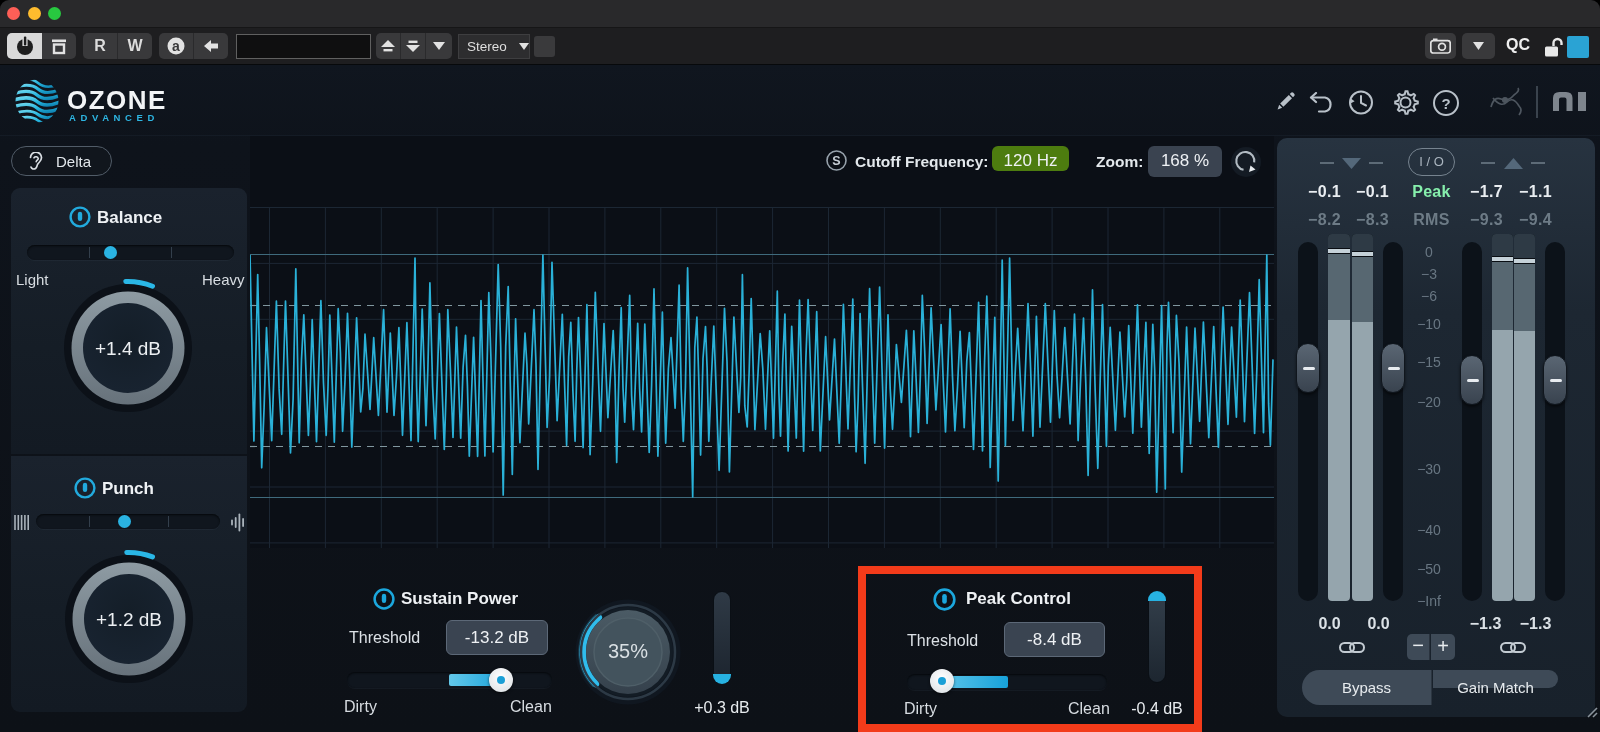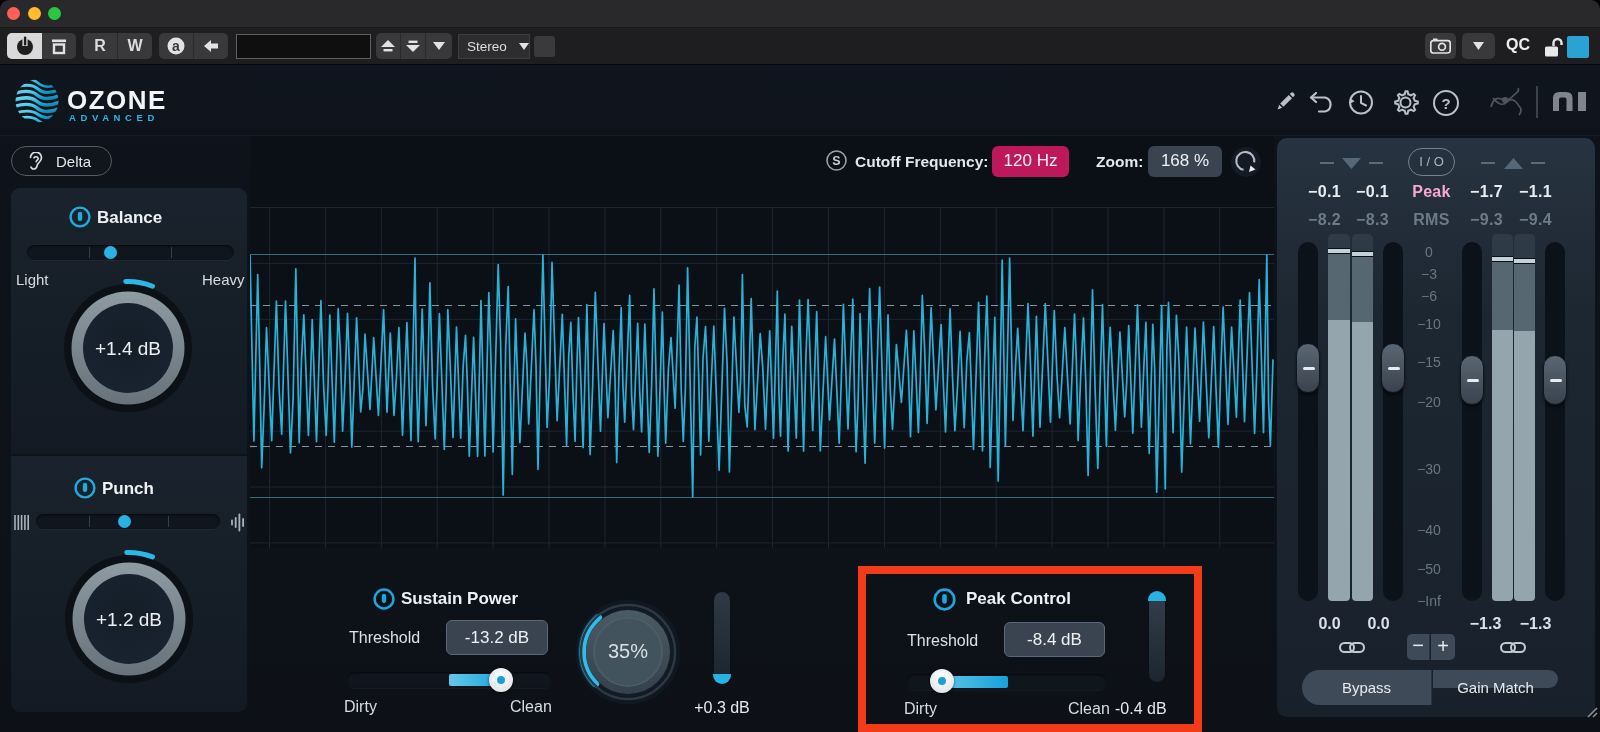--- a/index.html
+++ b/index.html
@@ -192,21 +192,21 @@
       <path d="M2.5 5.5 A5.5 5.5 0 1 1 13.5 5.8 C13.5 9 10.5 10.5 9.5 12.5 C8.8 14 9 15.5 7.5 16.5 C5.8 17.6 3.5 16.8 3 15" fill="none" stroke="#d9dee3" stroke-width="1.7" stroke-linecap="round"></path>
       <path d="M6 5.8 A2.4 2.4 0 0 1 10.3 6.6 C10 8 8.5 8.3 8.2 9.6" fill="none" stroke="#d9dee3" stroke-width="1.6" stroke-linecap="round"></path>
     </svg>
 <div class="abs" style="left:56px;top:153px;font-size:15px;color:#e2e7eb">Delta</div>
 
 <svg class="abs" style="z-index:5;left:826px;top:150px" width="21" height="21" viewBox="0 0 21 21">
       <circle cx="10.5" cy="10.5" r="9.5" fill="none" stroke="#97a2ac" stroke-width="1.6"></circle>
       <text x="10.5" y="15.2" text-anchor="middle" font-size="12.5px" font-weight="bold" fill="#c6cdd4" font-family="Liberation Sans,sans-serif">S</text>
     </svg>
 <div class="abs" style="z-index:5;left:855px;top:153px;font-size:15.5px;font-weight:bold;color:#e3e8ec">Cutoff Frequency:</div>
-<div class="abs valbox" style="z-index:5;left:992px;top:146px;width:77px;height:31px;line-height:30px;border:none;background:#be185d">120 Hz</div>
+<div class="abs valbox" style="z-index:5;left:992px;top:146px;width:77px;height:25px;line-height:30px;border:none;background:#4d7c0f">120 Hz</div>
 <div class="abs" style="z-index:5;left:1096px;top:153px;font-size:15.5px;font-weight:bold;color:#e3e8ec">Zoom:</div>
 <div class="abs valbox" style="z-index:5;left:1148px;top:146px;width:74px;height:31px;line-height:30px;border:none;background:#3a4350">168 %</div>
 <svg class="abs" style="z-index:5;left:1230px;top:146px" width="32" height="32" viewBox="0 0 32 32">
       <circle cx="16" cy="16" r="15" fill="#141b24"></circle>
       <path d="M9.5 21 A9 9 0 1 1 22.5 21" fill="none" stroke="#b2bbc3" stroke-width="2.1" transform="rotate(-35 16 16)"></path>
       <path d="M19 26 L25.5 23.5 L20.5 19.5 Z" fill="#e8ecef"></path>
     </svg>
 
 <div class="abs" id="plot" style="left:250px;top:136px;width:1024px;height:412px;background:#0b0f16"></div>
 <svg class="abs" style="left:250px;top:136px" width="1024" height="412" viewBox="0 0 1024 412">
@@ -353,38 +353,38 @@
 <div class="abs" style="left:907px;top:632px;font-size:16px;color:#dce1e6">Threshold</div>
 <div class="abs valbox" style="left:1004px;top:622px;width:101px;height:35px;line-height:33px">-8.4 dB</div>
 <div class="abs slider" style="left:907px;top:674px;width:200px;height:16px"></div>
 <div class="abs" style="left:942px;top:676px;width:66px;height:12px;background:linear-gradient(90deg,#5cc4e9,#17a2da);border-radius:2px"></div>
 <div class="abs" style="left:930px;top:669px;width:24px;height:24px;border-radius:50%;background:radial-gradient(circle at 50% 38%,#ffffff,#d9dee2);box-shadow:0 1px 3px rgba(0,0,0,.6)"></div>
 <div class="abs" style="left:938px;top:677px;width:8px;height:8px;border-radius:50%;background:#1a9fd6"></div>
 <div class="abs lbl15" style="left:904px;top:700px;font-size:16px">Dirty</div>
 <div class="abs lbl15" style="left:1068px;top:700px;font-size:16px">Clean</div>
 <div class="abs vslider" style="left:1148px;top:591px;width:18px;height:92px"></div>
 <div class="abs" style="left:1148px;top:591px;width:18px;height:10px;border-radius:9px 9px 0 0;background:#27b2e2"></div>
-<div class="abs" style="left:1115px;top:700px;width:84px;font-size:16px;color:#e7ebee">-0.4 dB</div>
+<div class="abs" style="left:1115px;top:700px;width:84px;text-align:center;font-size:16px;color:#e7ebee">-0.4 dB</div>
 <div class="abs" style="left:858px;top:566px;width:344px;height:166px;border:8px solid #f33b1a"></div>
 
 <div class="abs" style="left:1277px;top:138px;width:318px;height:579px;border-radius:10px;background:linear-gradient(180deg,#273340 0%,#1d2732 30%,#18212b 100%)"></div>
 <div class="abs" style="left:1320px;top:162px;width:14px;height:2px;background:#5d6b77"></div>
 <div class="abs" style="left:1369px;top:162px;width:14px;height:2px;background:#5d6b77"></div>
 <svg class="abs" style="left:1342px;top:158px" width="19" height="11" viewBox="0 0 19 11">
       <path d="M0 0 H19 L9.5 11 Z" fill="#54687a"></path>
     </svg>
 <div class="abs" style="left:1408px;top:148px;width:47px;height:28px;border:1.5px solid #76838f;border-radius:14px;color:#aab5bf;font-size:13px;text-align:center;line-height:26px">I / O</div>
 <div class="abs" style="left:1481px;top:162px;width:14px;height:2px;background:#5d6b77"></div>
 <div class="abs" style="left:1531px;top:162px;width:14px;height:2px;background:#5d6b77"></div>
 <svg class="abs" style="left:1504px;top:158px" width="19" height="11" viewBox="0 0 19 11">
       <path d="M0 11 H19 L9.5 0 Z" fill="#54687a"></path>
     </svg>
 <div class="abs meterlbl" style="left:1297px;top:183px;width:55px;color:#e9edf1">−0.1</div>
 <div class="abs meterlbl" style="left:1345px;top:183px;width:55px;color:#e9edf1">−0.1</div>
-<div class="abs meterlbl" style="left:1404px;top:183px;width:55px;color:#f9a8d4">Peak</div>
+<div class="abs meterlbl" style="left:1404px;top:183px;width:55px;color:#86efac">Peak</div>
 <div class="abs meterlbl" style="left:1459px;top:183px;width:55px;color:#e9edf1">−1.7</div>
 <div class="abs meterlbl" style="left:1508px;top:183px;width:55px;color:#e9edf1">−1.1</div>
 <div class="abs meterlbl" style="left:1297px;top:211px;width:55px;color:#6d7b86">−8.2</div>
 <div class="abs meterlbl" style="left:1345px;top:211px;width:55px;color:#6d7b86">−8.3</div>
 <div class="abs meterlbl" style="left:1404px;top:211px;width:55px;color:#6d7b86">RMS</div>
 <div class="abs meterlbl" style="left:1459px;top:211px;width:55px;color:#6d7b86">−9.3</div>
 <div class="abs meterlbl" style="left:1508px;top:211px;width:55px;color:#6d7b86">−9.4</div>
 
 <div class="abs scale" style="left:1404px;top:244px;width:50px">0</div>
 <div class="abs scale" style="left:1404px;top:266px;width:50px">−3</div>

